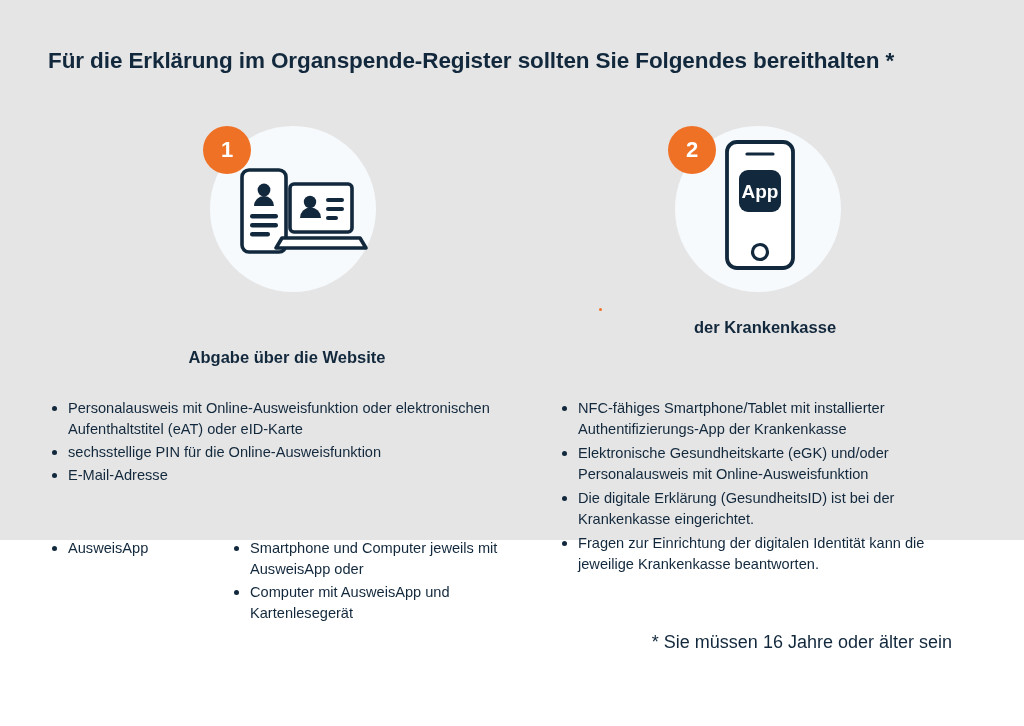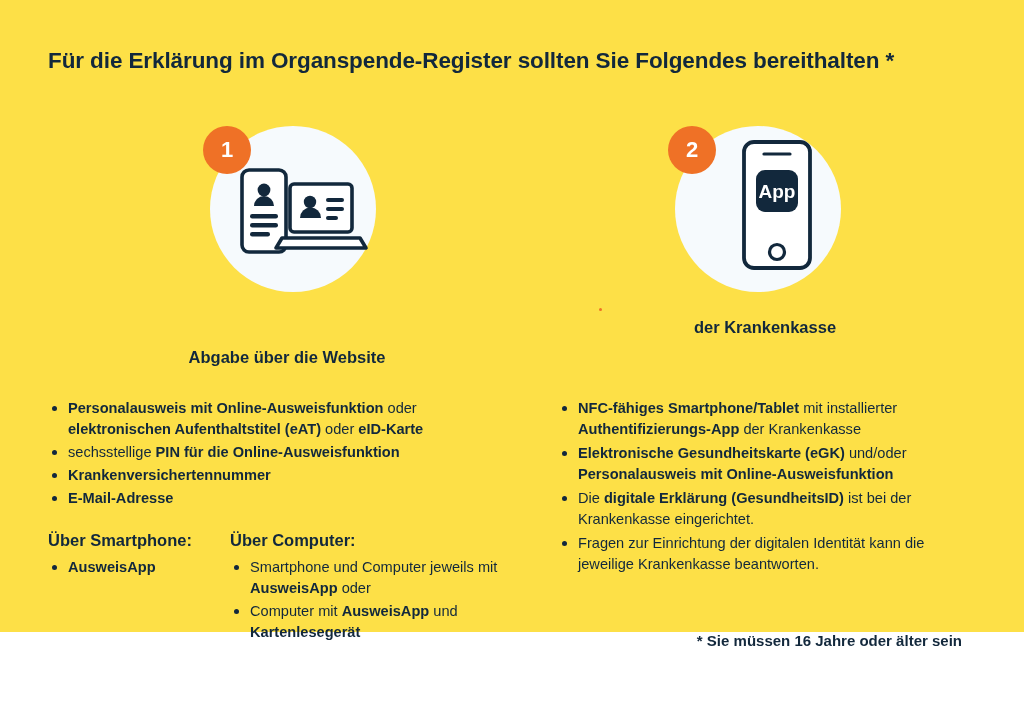--- a/index.html
+++ b/index.html
@@ -9,22 +9,22 @@
   body {
     width: 1024px;
     height: 726px;
     background: #ffffff;
     font-family: "Liberation Sans", sans-serif;
     overflow: hidden;
   }
   #infographic {
     position: relative;
     width: 1024px;
-    height: 632px;
-    background: #fde047;
+    height: 540px;
+    background: #e5e5e5;
     box-sizing: border-box;
   }
   .headline {
     position: absolute;
     left: 48px;
     top: 48px;
     width: 930px;
     font-size: 22.5px;
     font-weight: bold;
     color: #12283c;
@@ -71,21 +71,21 @@
   }
   .col-left .num-badge  { left: 163px; }
   .col-right .num-badge { left: 138px; }
 
   .art {
     position: absolute;
     top: 16px;
     z-index: 3;
   }
   .col-left .art  { left: 170px; }
-  .col-right .art { left: 162px; text-align: right; }
+  .col-right .art { left: 145px; text-align: right; }
 
   .caption {
     margin-top: 6px;
     text-align: center;
     font-size: 16.5px;
     font-weight: bold;
     color: #12283c;
     line-height: 1.42;
   }
   .col-left .caption  { padding-left: 14px; margin-top: 36px; }
@@ -108,21 +108,21 @@
   ul.bullets > li::before {
     content: "";
     position: absolute;
     left: 4px;
     top: 8px;
     width: 5px;
     height: 5px;
     border-radius: 50%;
     background: #12283c;
   }
-  b { font-weight: bold; }
+  b { font-weight: normal; }
 
   .list-left {
     position: absolute;
     left: 48px;
     top: 398px;
     width: 450px;
   }
   .list-right {
     position: absolute;
     left: 558px;
@@ -150,24 +150,24 @@
   .sub-bodies {
     display: flex;
     margin-top: 7px;
   }
   .sub-body-1 { width: 182px; }
   .sub-body-2 { width: 270px; }
   .sub-bodies ul.bullets > li { font-size: 14.6px; }
 
   .footnote {
     position: absolute;
-    right: 62px;
+    right: 72px;
     top: 632px;
-    font-size: 15px;
-    font-weight: bold;
+    font-size: 18px;
+    font-weight: normal;
     color: #12283c;
   }
 
   .stray-dot {
     position: absolute;
     left: 599px;
     top: 308px;
     width: 3px;
     height: 3px;
     background: #ef7126;
@@ -228,30 +228,25 @@
     </div>
     <div class="caption">
       <div>der Krankenkasse</div>
     </div>
   </div>
 
   <div class="list-left">
     <ul class="bullets">
       <li><b>Personalausweis mit Online-Ausweisfunktion</b> oder <b>elektronischen Aufenthaltstitel (eAT)</b> oder <b>eID-Karte</b></li>
       <li>sechsstellige <b>PIN für die Online-Ausweisfunktion</b></li>
-      <li><b>Krankenversichertennummer</b></li>
       <li><b>E-Mail-Adresse</b></li>
     </ul>
   </div>
 
   <div class="subcols">
-    <div class="sub-heads">
-      <div class="sub-head sub-head-1">Über Smartphone:</div>
-      <div class="sub-head sub-head-2">Über Computer:</div>
-    </div>
     <div class="sub-bodies">
       <div class="sub-body-1">
         <ul class="bullets">
           <li><b>AusweisApp</b></li>
         </ul>
       </div>
       <div class="sub-body-2">
         <ul class="bullets">
           <li>Smartphone und Computer jeweils mit <b>AusweisApp</b> oder</li>
           <li>Computer mit <b>AusweisApp</b> und <b>Kartenlesegerät</b></li>

